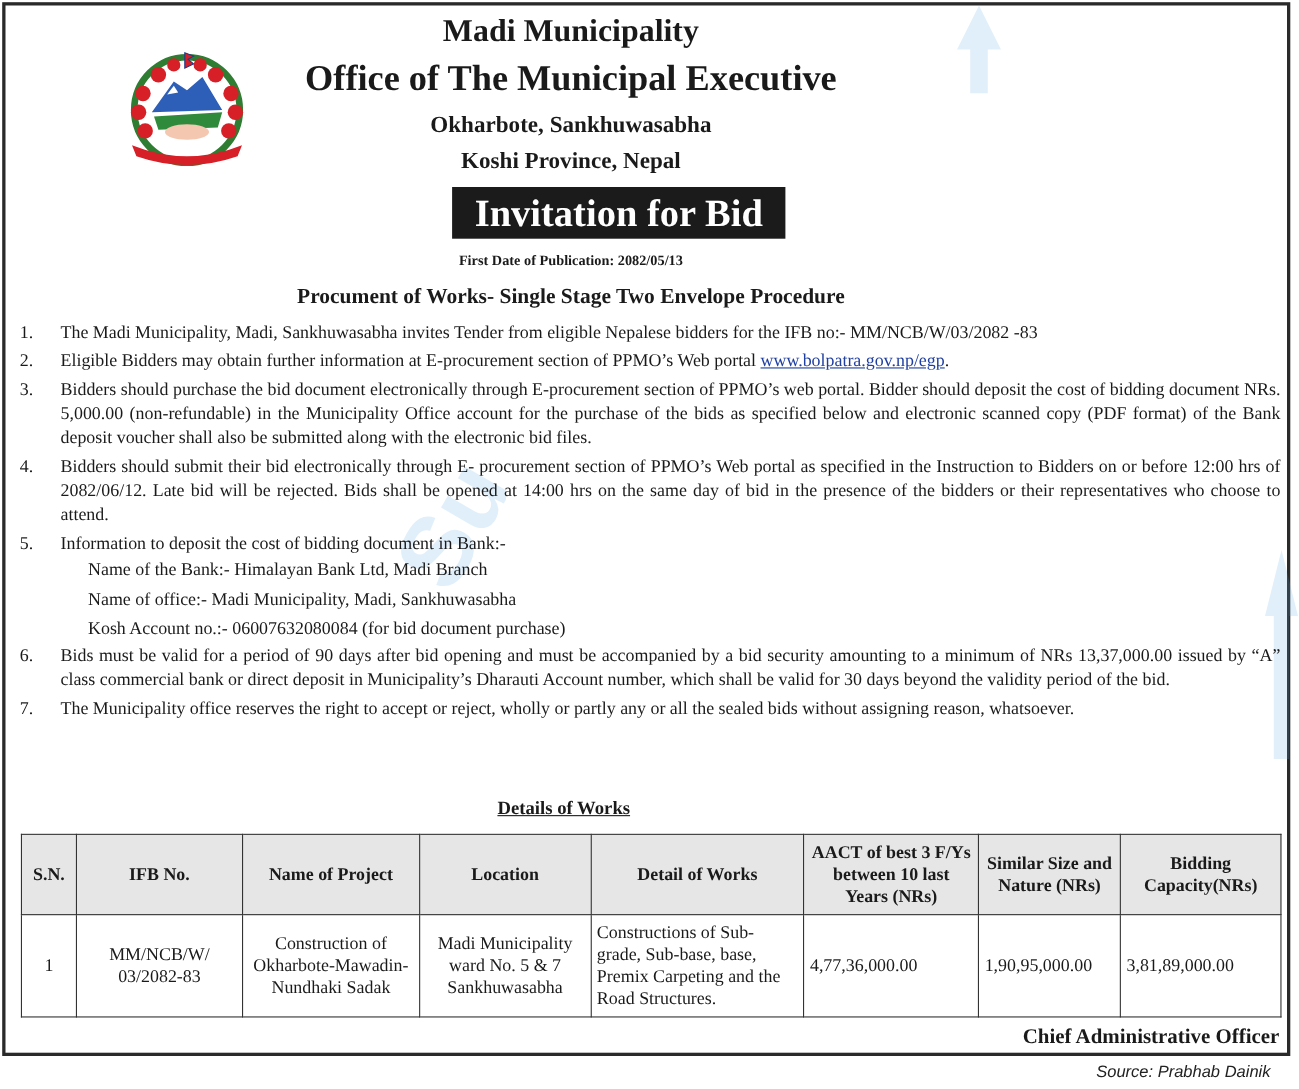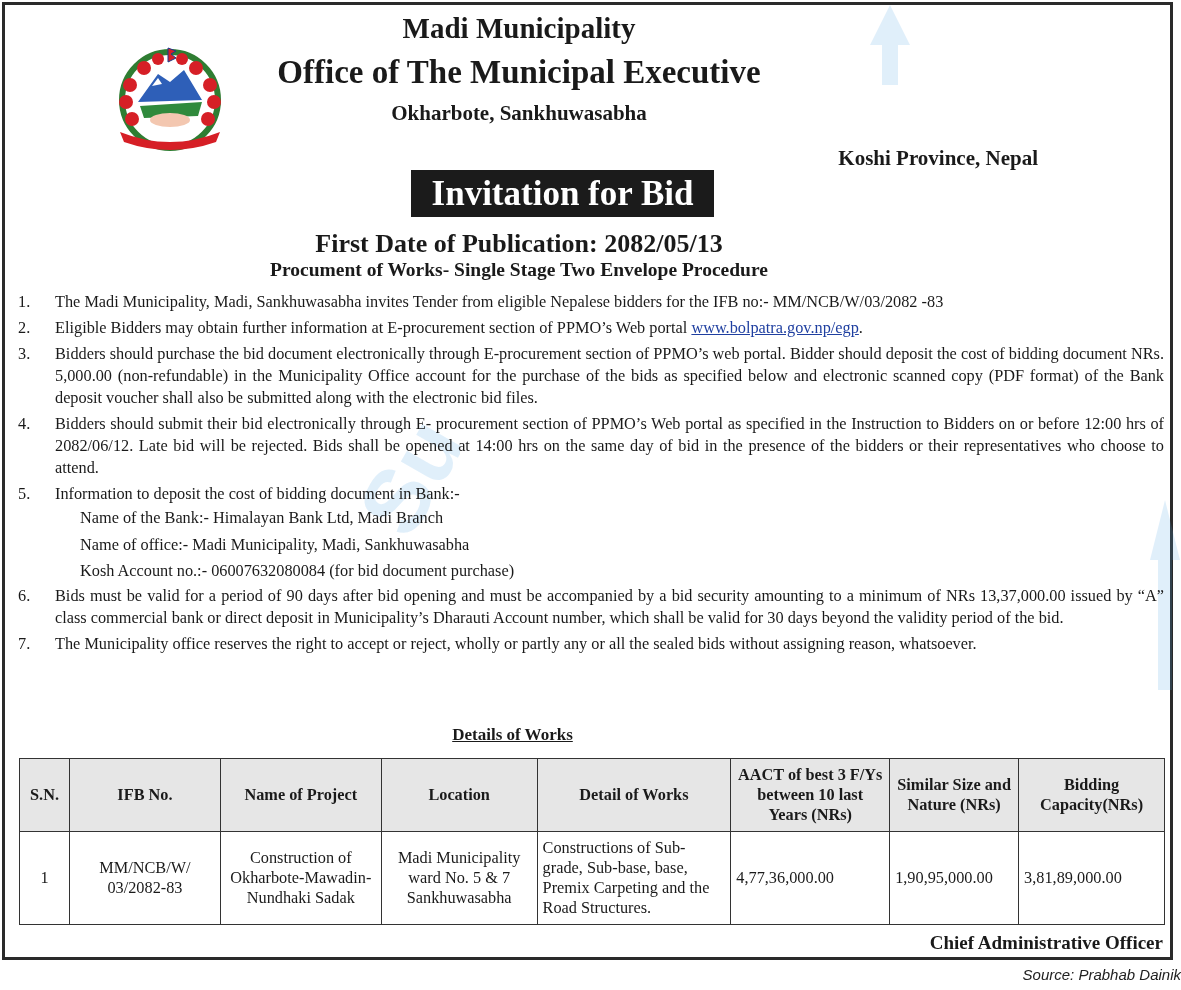--- a/index.html
+++ b/index.html
@@ -9,27 +9,27 @@
   }
   .frame {
     position: absolute; left: 2px; top: 2px; width: 1171px; height: 958px;
     border: 3px solid #2a2a2a; box-sizing: border-box; background: #fff;
   }
   .emblem { position: absolute; left: 106px; top: 40px; width: 128px; height: 116px; }
   .hdr { position: absolute; left: 0; width: 1038px; text-align: center; font-weight: bold; }
   .h1 { top: 12px; font-size: 29px; }
   .h2 { top: 54px; font-size: 33px; }
   .h3 { top: 101px; font-size: 21px; }
-  .h4 { top: 146px; font-size: 21px; text-align: right; }
+  .h4 { top: 134px; font-size: 21px; }
   .ifb-banner {
     position: absolute; left: 411px; top: 170px; width: 303px; height: 47px;
     background: #1b1b1b; color: #fff; font-size: 35px; font-weight: bold;
     text-align: center; line-height: 47px;
   }
-  .sub1 { top: 229px; font-size: 26px; }
+  .sub1 { top: 229px; font-size: 13px; }
   .sub2 { top: 259px; font-size: 19.5px; }
   .items { position: absolute; left: 18px; top: 291px; width: 1146px; font-size: 16.3px; line-height: 22px; }
   .item { display: flex; margin-bottom: 4px; }
   .num { width: 37px; flex: none; }
   .txt { flex: 1; text-align: justify; }
   .txt a { color: #1f3fa0; }
   .bank-line { padding-left: 62px; height: 26.5px; line-height: 26.5px; }
   .details-title {
     position: absolute; left: 0; width: 1025px; top: 725px; text-align: center;
     font-size: 17px; font-weight: bold; text-decoration: underline;
@@ -37,21 +37,21 @@
   table.works {
     position: absolute; left: 19px; top: 758px; width: 1146px; border-collapse: collapse;
     font-size: 16.3px; line-height: 20px;
   }
   table.works th, table.works td { border: 1.5px solid #333; padding: 2px 5px; }
   table.works th { background: #e6e6e6; font-weight: bold; text-align: center; height: 68px; }
   table.works td { height: 88px; text-align: center; vertical-align: middle; }
   td.left { text-align: left !important; }
   .sig { position: absolute; right: 18px; top: 932px; font-size: 19px; font-weight: bold; }
   .source {
-    position: absolute; right: 0; top: 966px; font-size: 15px; font-style: italic;
+    position: absolute; right: 26px; top: 966px; font-size: 15px; font-style: italic;
     font-family: "Liberation Sans", "DejaVu Sans", sans-serif; color: #222;
   }
   .wm { position: absolute; opacity: 0.18; pointer-events: none; }
 </style>
 </head>
 <body>
 
 <div class="frame"></div>
 
 <svg class="wm" style="left:870px;top:5px" width="40" height="80">

